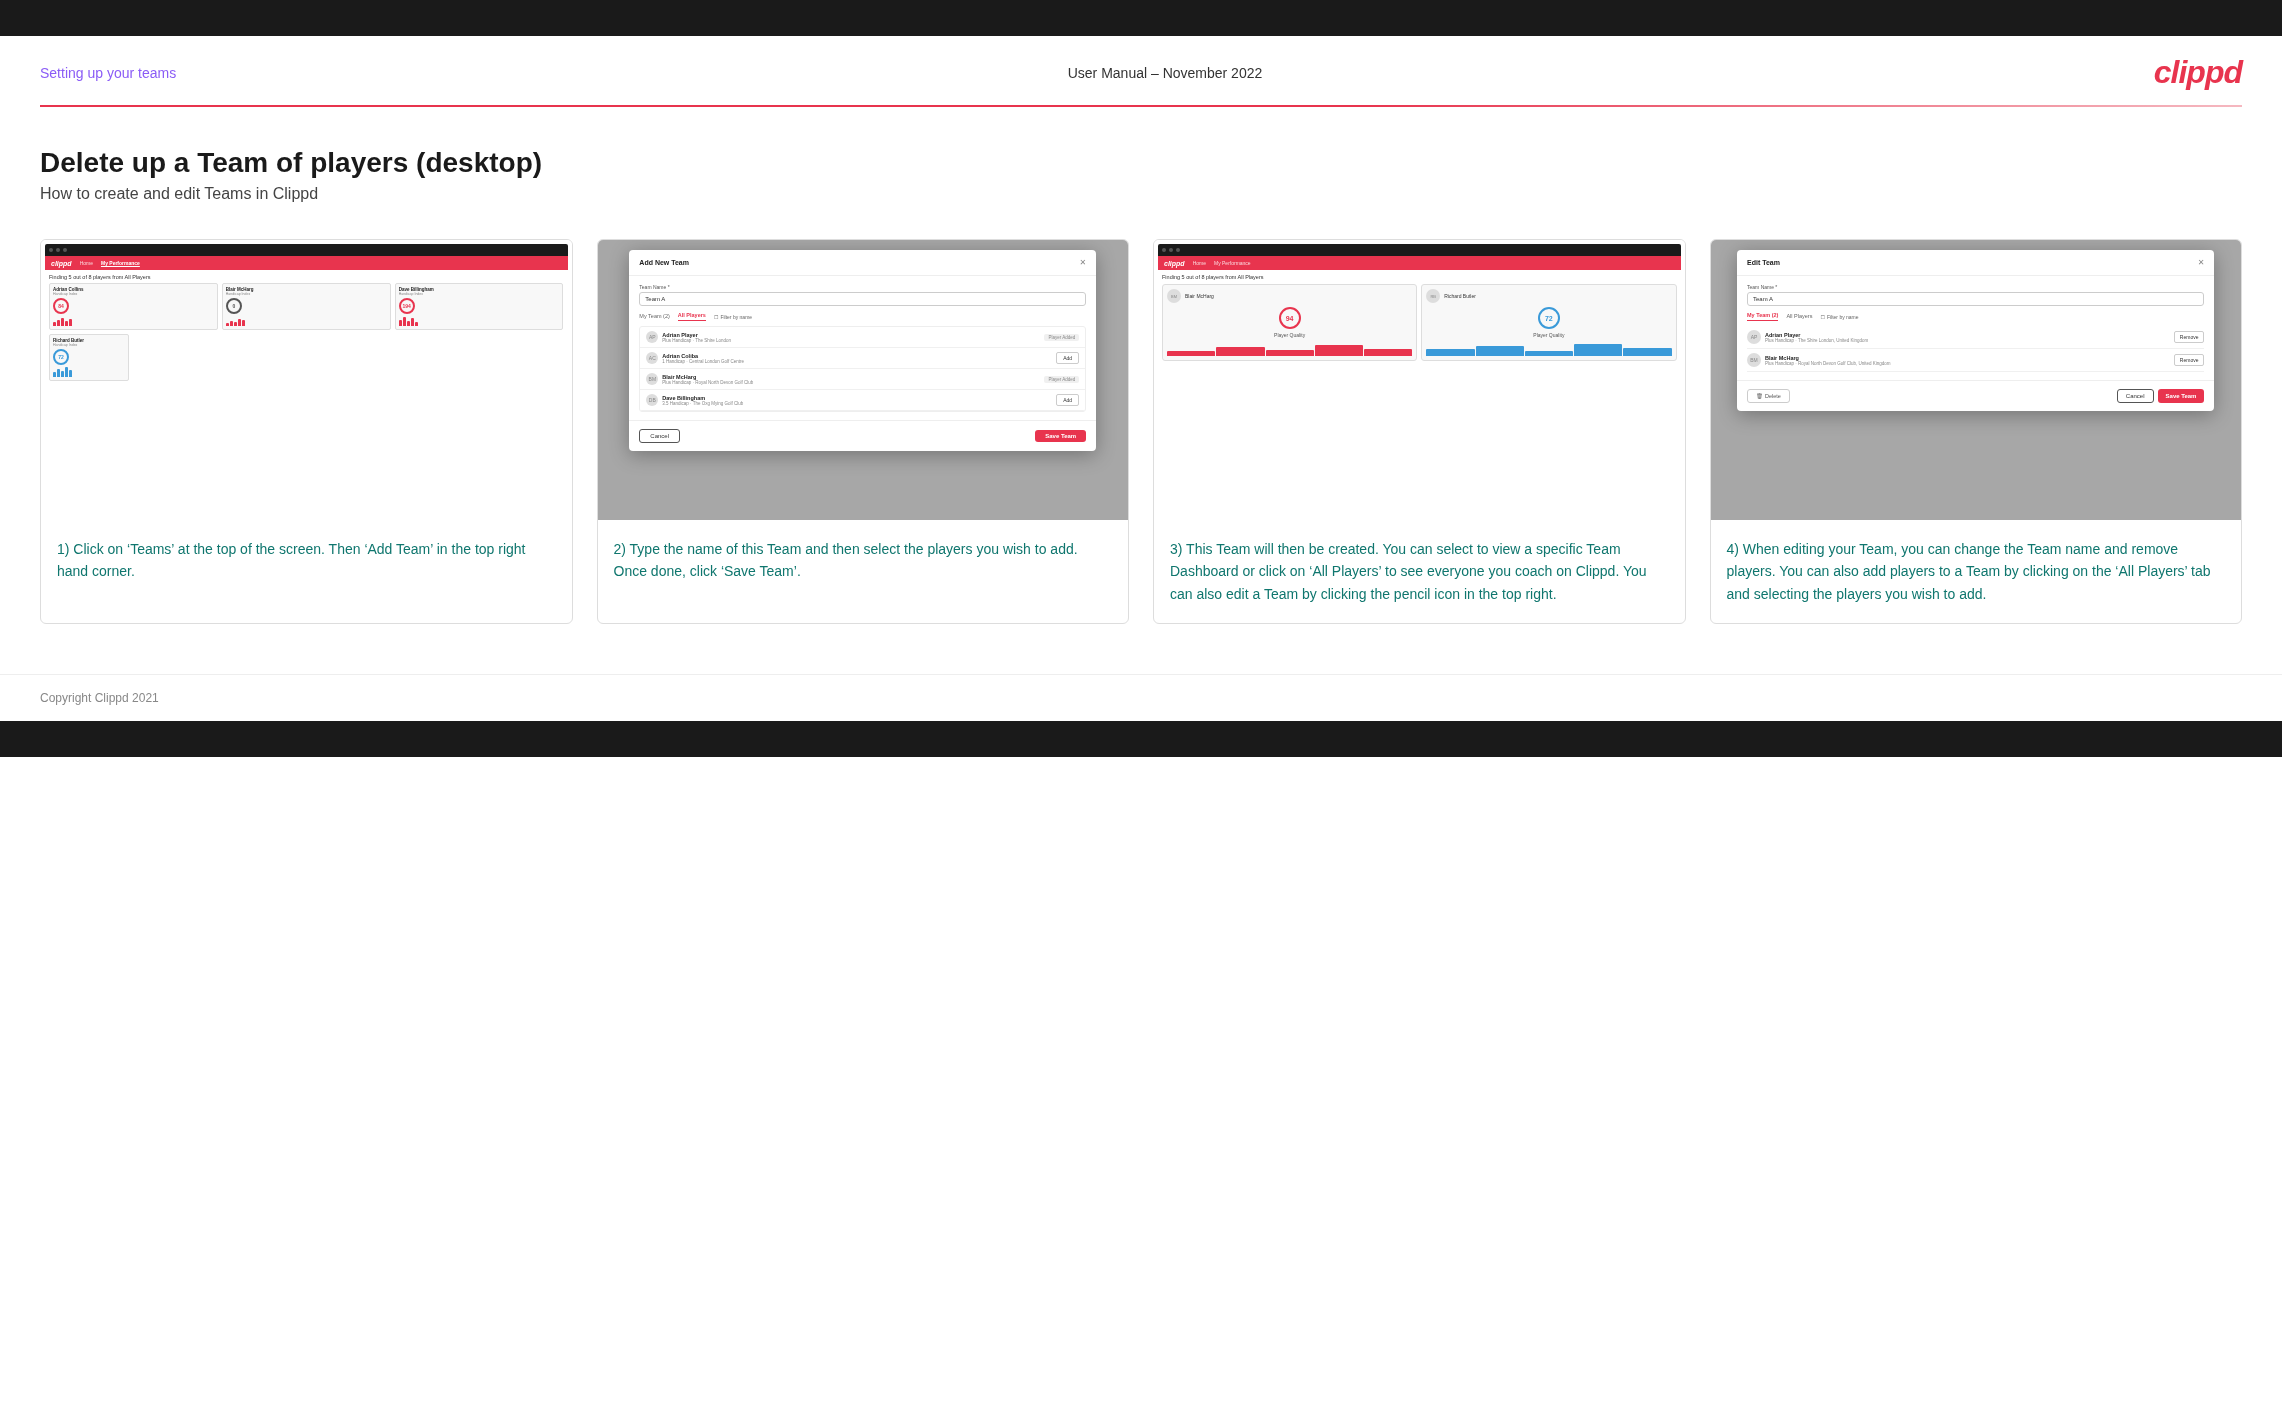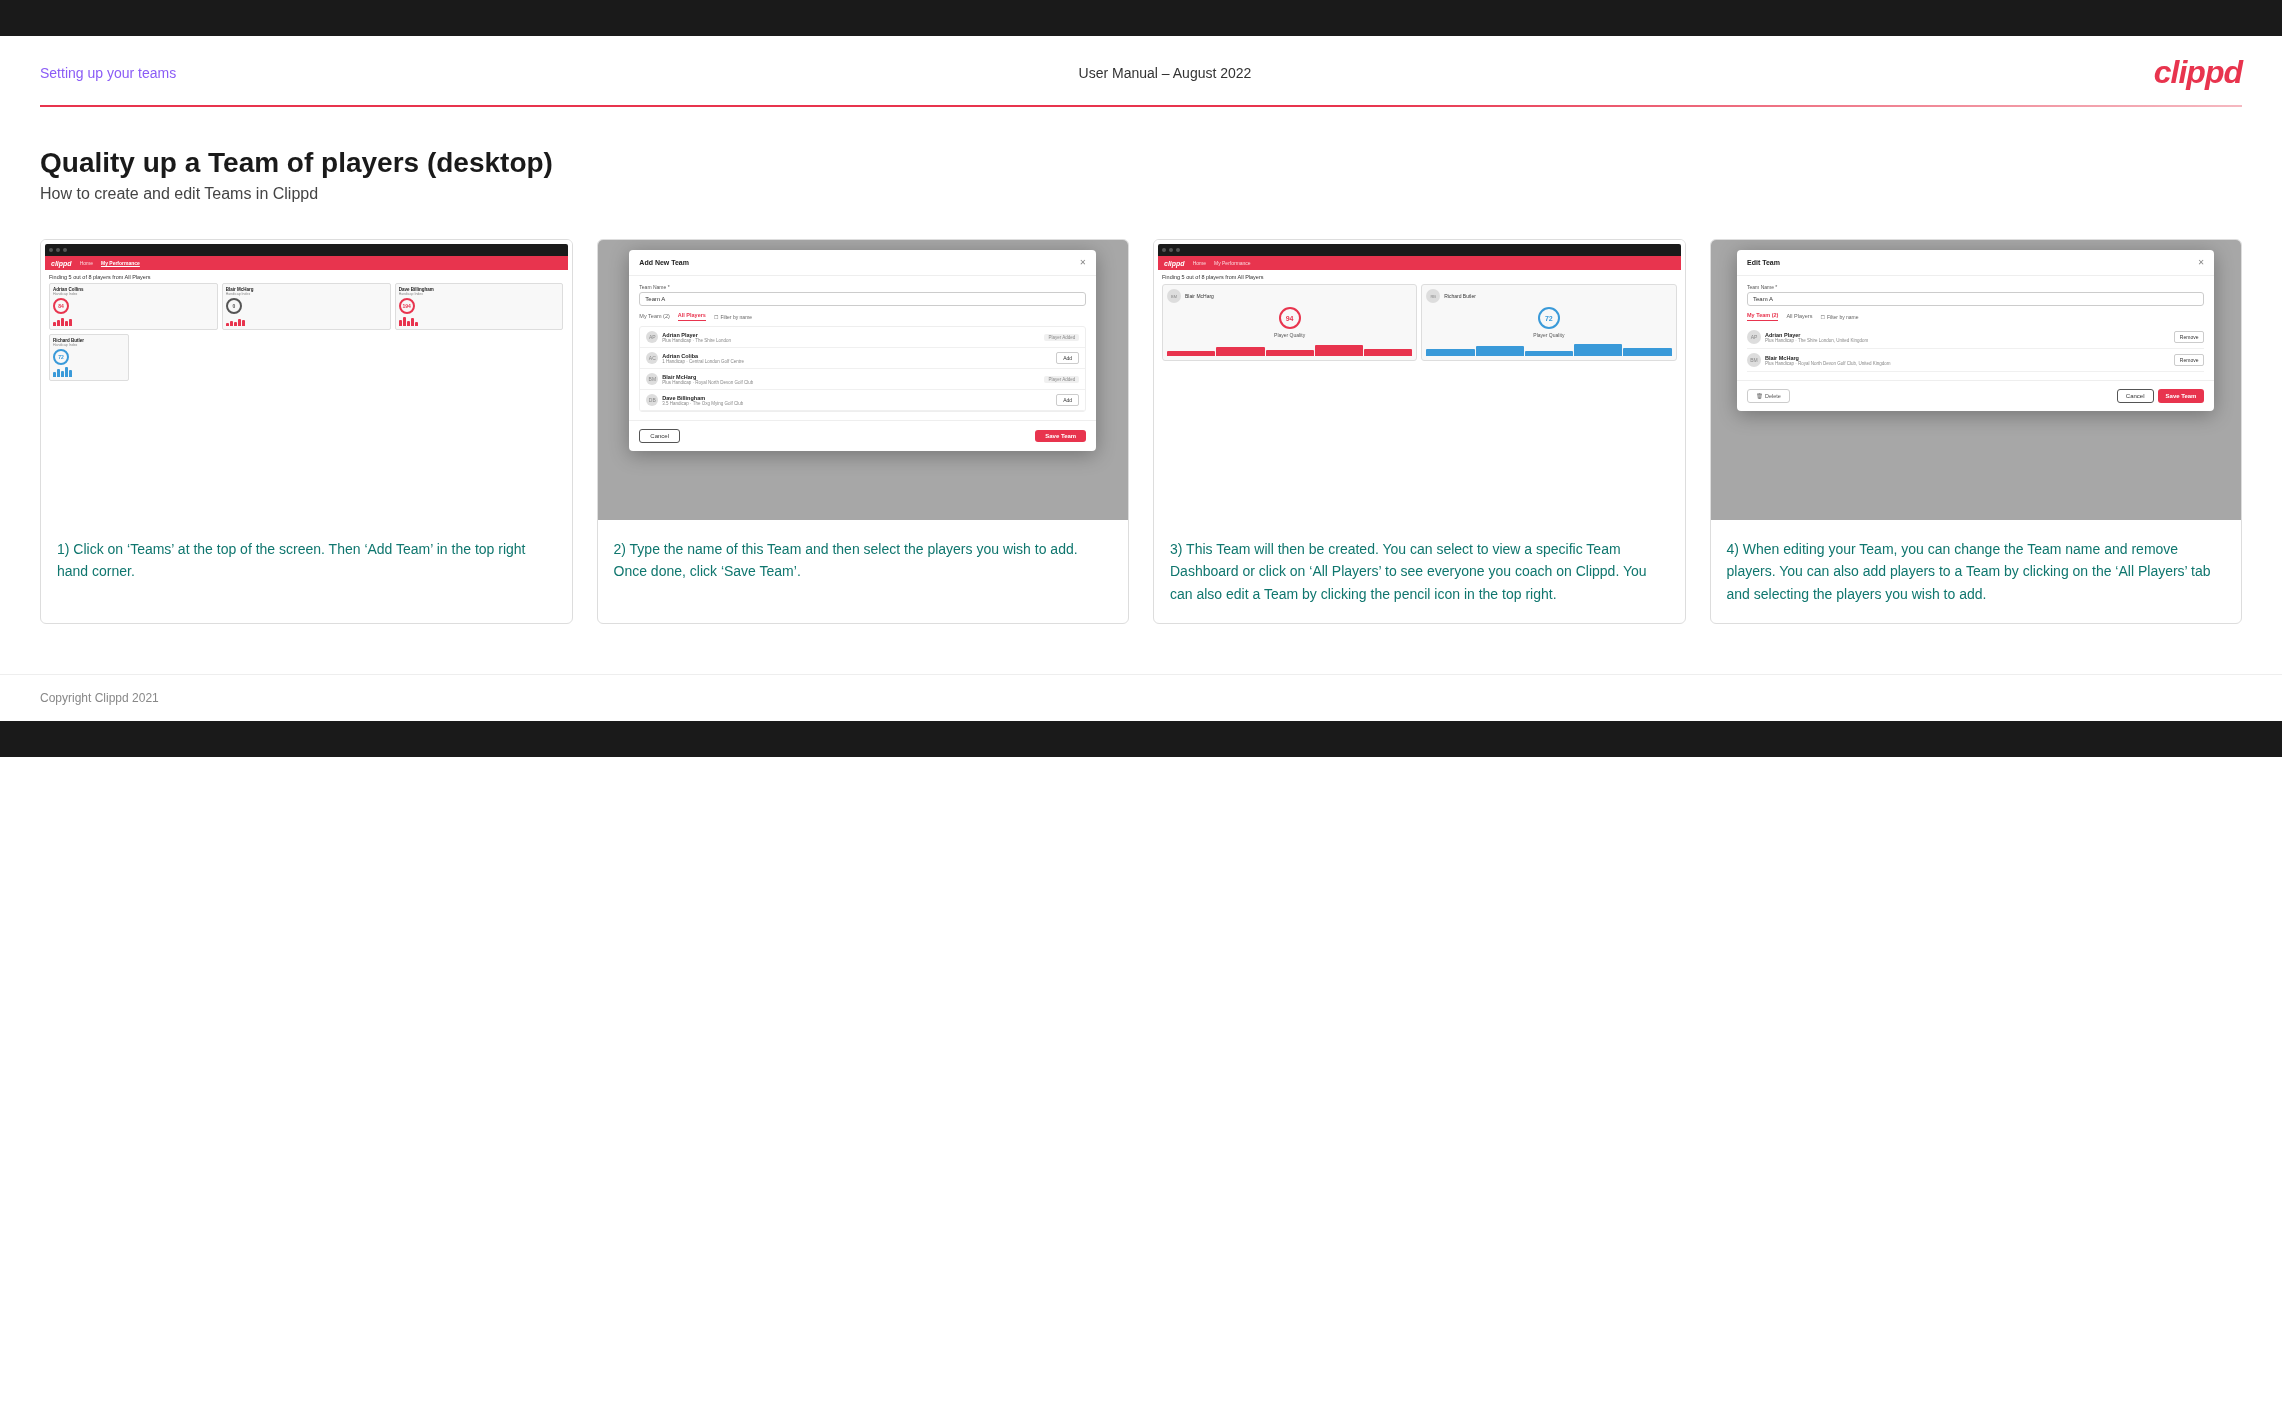--- a/index.html
+++ b/index.html
@@ -458,30 +458,30 @@
       font-weight: 600;
     }
   </style>
 </head>
 <body>
 
 <div class="top-bar"></div>
 
 <div class="header">
   <span class="header-left">Setting up your teams</span>
-  <span class="header-center">User Manual – August 2022</span>
+  <span class="header-center">User Manual – November 2022</span>
   <div class="header-logo">
     <span>clippd</span>
   </div>
 </div>
 
 <div class="header-divider"></div>
 
 <div class="page-content">
-  <h1 class="page-title">Quality up a Team of players (desktop)</h1>
+  <h1 class="page-title">Delete up a Team of players (desktop)</h1>
   <p class="page-subtitle">How to create and edit Teams in Clippd</p>
 
   <div class="cards-grid">
 
     <div class="card">
       <div class="card-screenshot">
         <div class="ss1">
           <div class="ss1-topbar">
             <div class="ss1-dot"></div>
             <div class="ss1-dot"></div>

